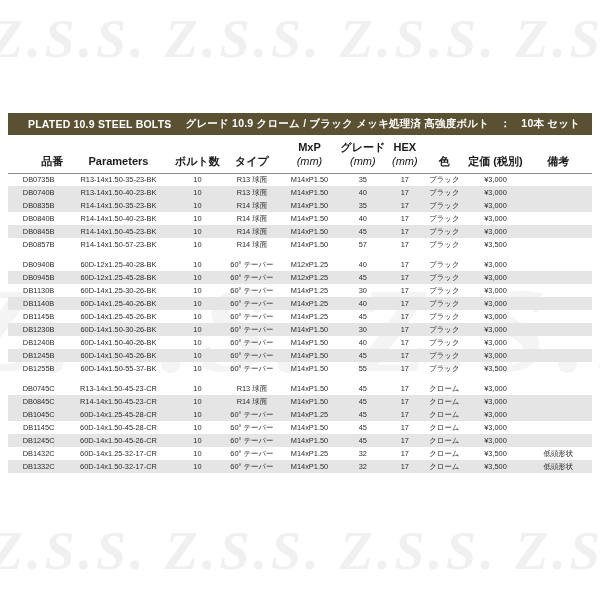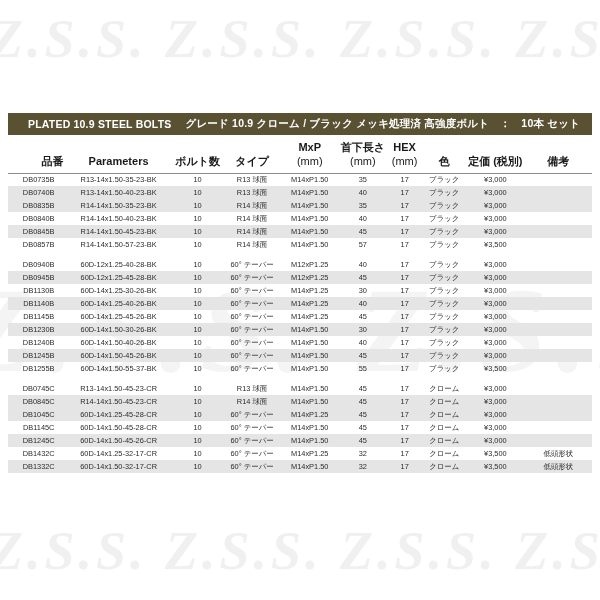--- a/index.html
+++ b/index.html
@@ -103,21 +103,21 @@
   .col-pn    { width: 72px; }
   .col-param { width: 128px; }
   .col-qty   { width: 54px; }
   .col-type  { width: 66px; }
   .col-mxp   { width: 72px; }
   .col-len   { width: 46px; }
   .col-hex   { width: 40px; }
   .col-color { width: 52px; }
   .col-price { width: 58px; }
   .col-note  { width: 96px; }
-  .unit { font-weight: normal; }
+  .unit { font-weight: normal; font-style: italic; }
 </style>
 </head>
 <body>
 
 <div class="watermark">
   <div class="wm-row wm1">Z.S.S.  Z.S.S.  Z.S.S.  Z.S.S.  Z.S.S.</div>
   <div class="wm-row wm3">Z.S.S.   Z.S.S.   Z.S.S.</div>
   <div class="wm-row wm2">Z.S.S.  Z.S.S.  Z.S.S.  Z.S.S.  Z.S.S.</div>
 </div>
 
@@ -154,21 +154,21 @@
           <div>ボルト数</div>
         </th>
         <th>
           <div>タイプ</div>
         </th>
         <th>
           <div>MxP</div>
           <div class="unit">(mm)</div>
         </th>
         <th>
-          <div>首下長さ</div>
+          <div>グレード</div>
           <div class="unit">(mm)</div>
         </th>
         <th>
           <div>HEX</div>
           <div class="unit">(mm)</div>
         </th>
         <th>
           <div>色</div>
         </th>
         <th>

